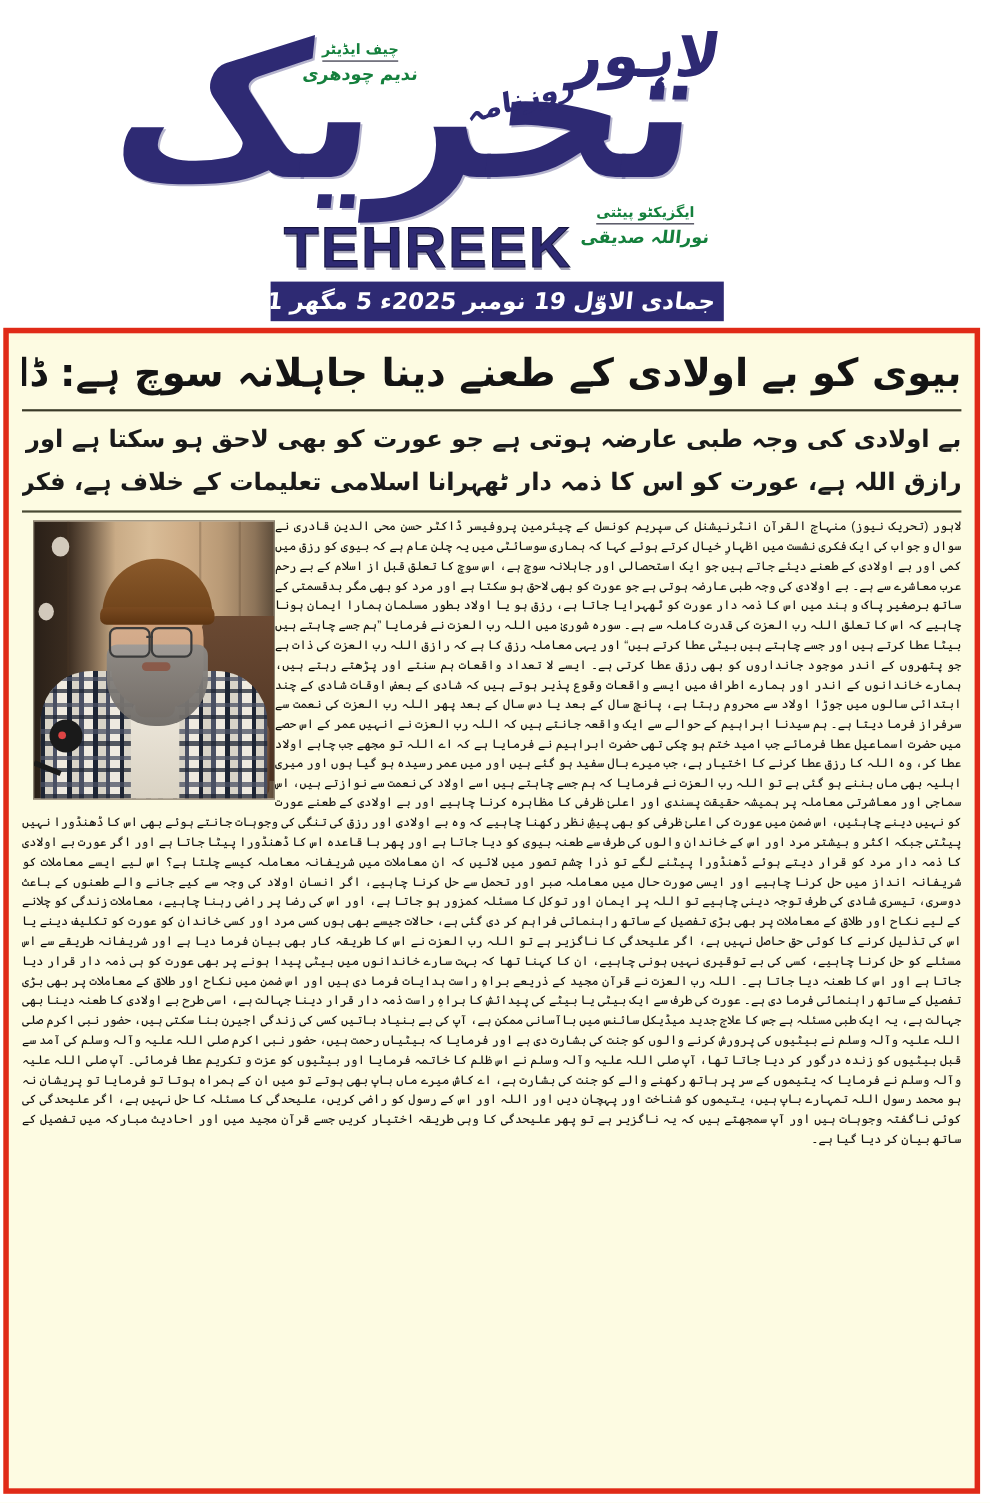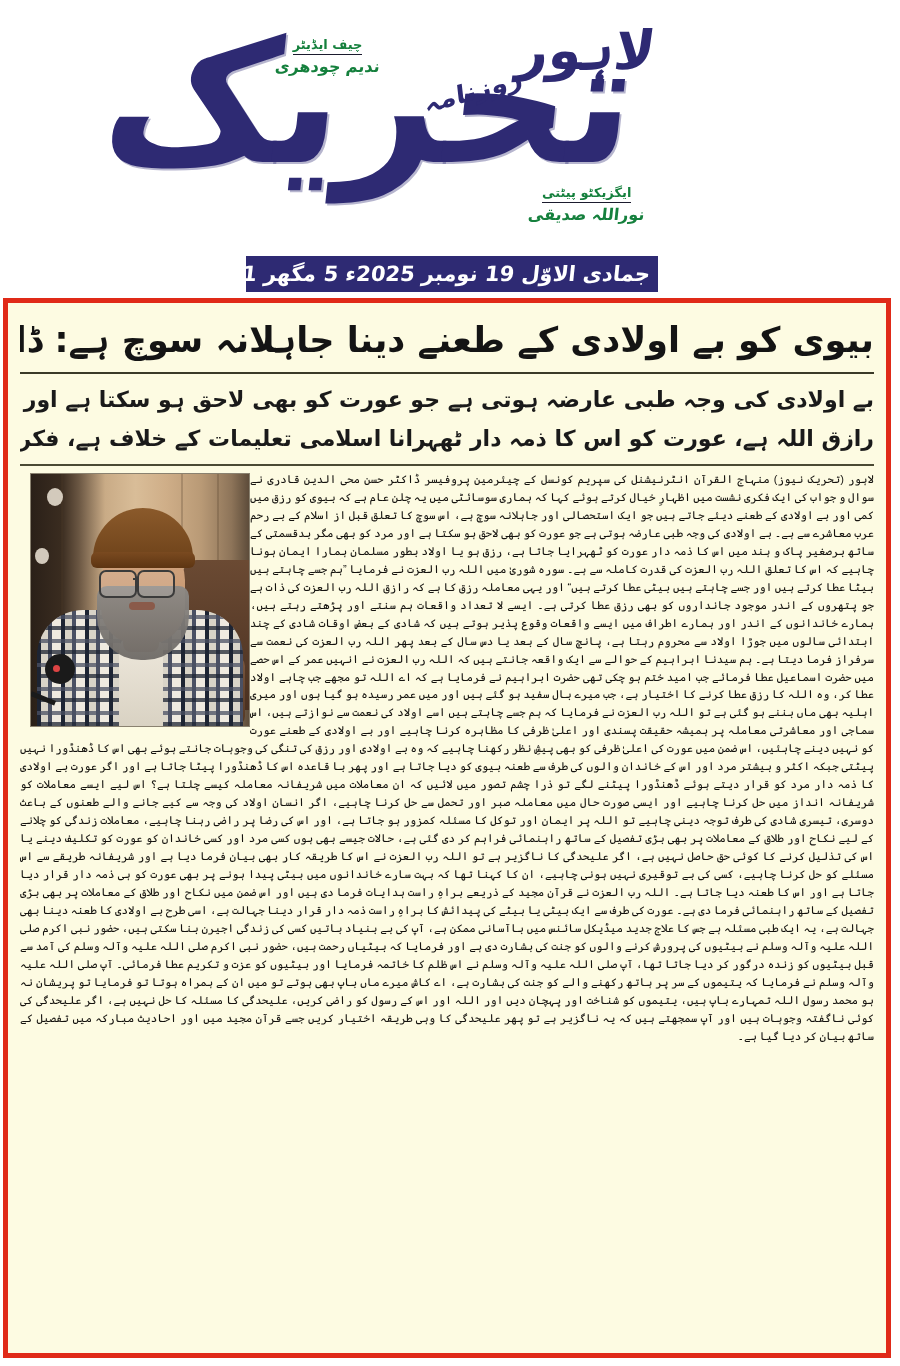--- a/index.html
+++ b/index.html
@@ -192,20 +192,21 @@
     <div class="credit-block" id="credit-chief">
       <span class="credit-role">چیف ایڈیٹر</span>
       <span class="credit-name">ندیم چودھری</span>
     </div>
 
     <div class="credit-block" id="credit-exec">
       <span class="credit-role">ایگزیکٹو پیٹتی</span>
       <span class="credit-name">نوراللہ صدیقی</span>
     </div>
 
+    <div id="mast-latin">TEHREEK</div>
 
     <div id="date-bar">
       <span id="date-text">بدھ 27 جمادی الاوّل 19 نومبر 2025ء 5 مگھر 2081 ب</span>
     </div>
   </div>
 </div>
 
 <div id="article">
   <div id="article-pad">
 

